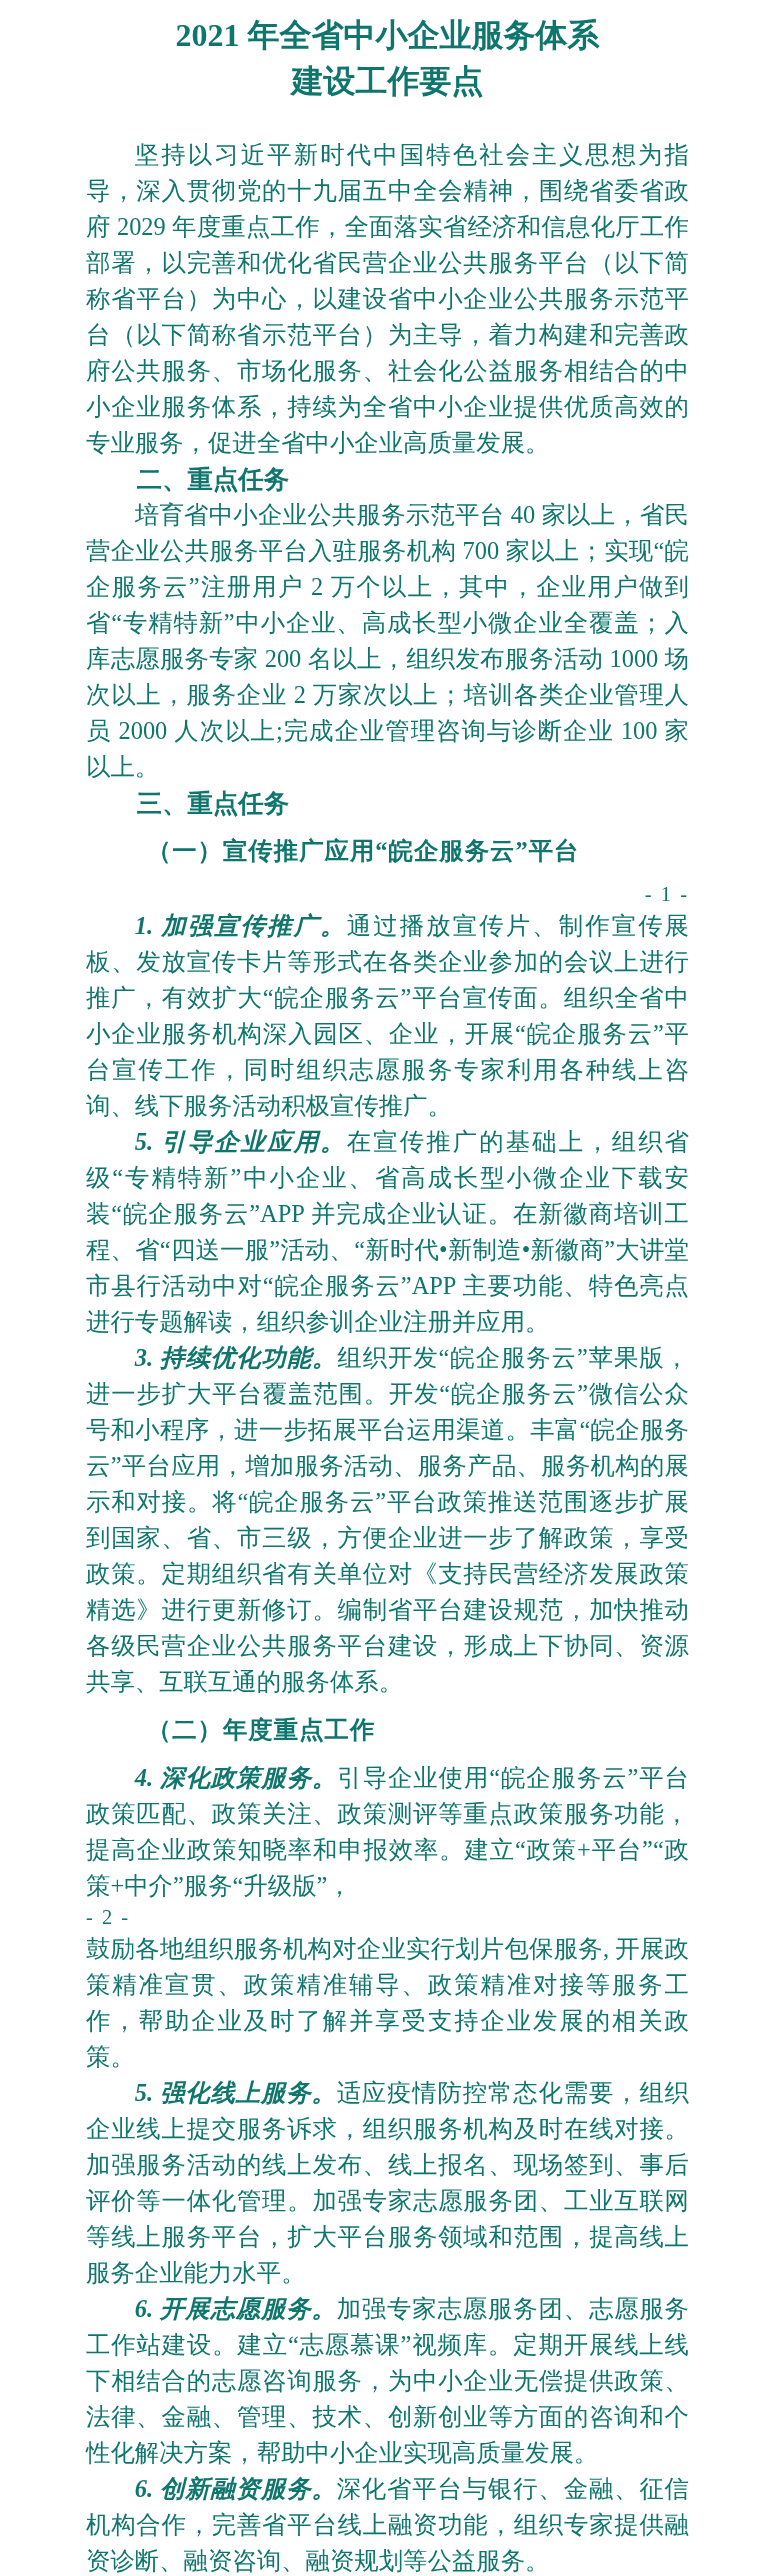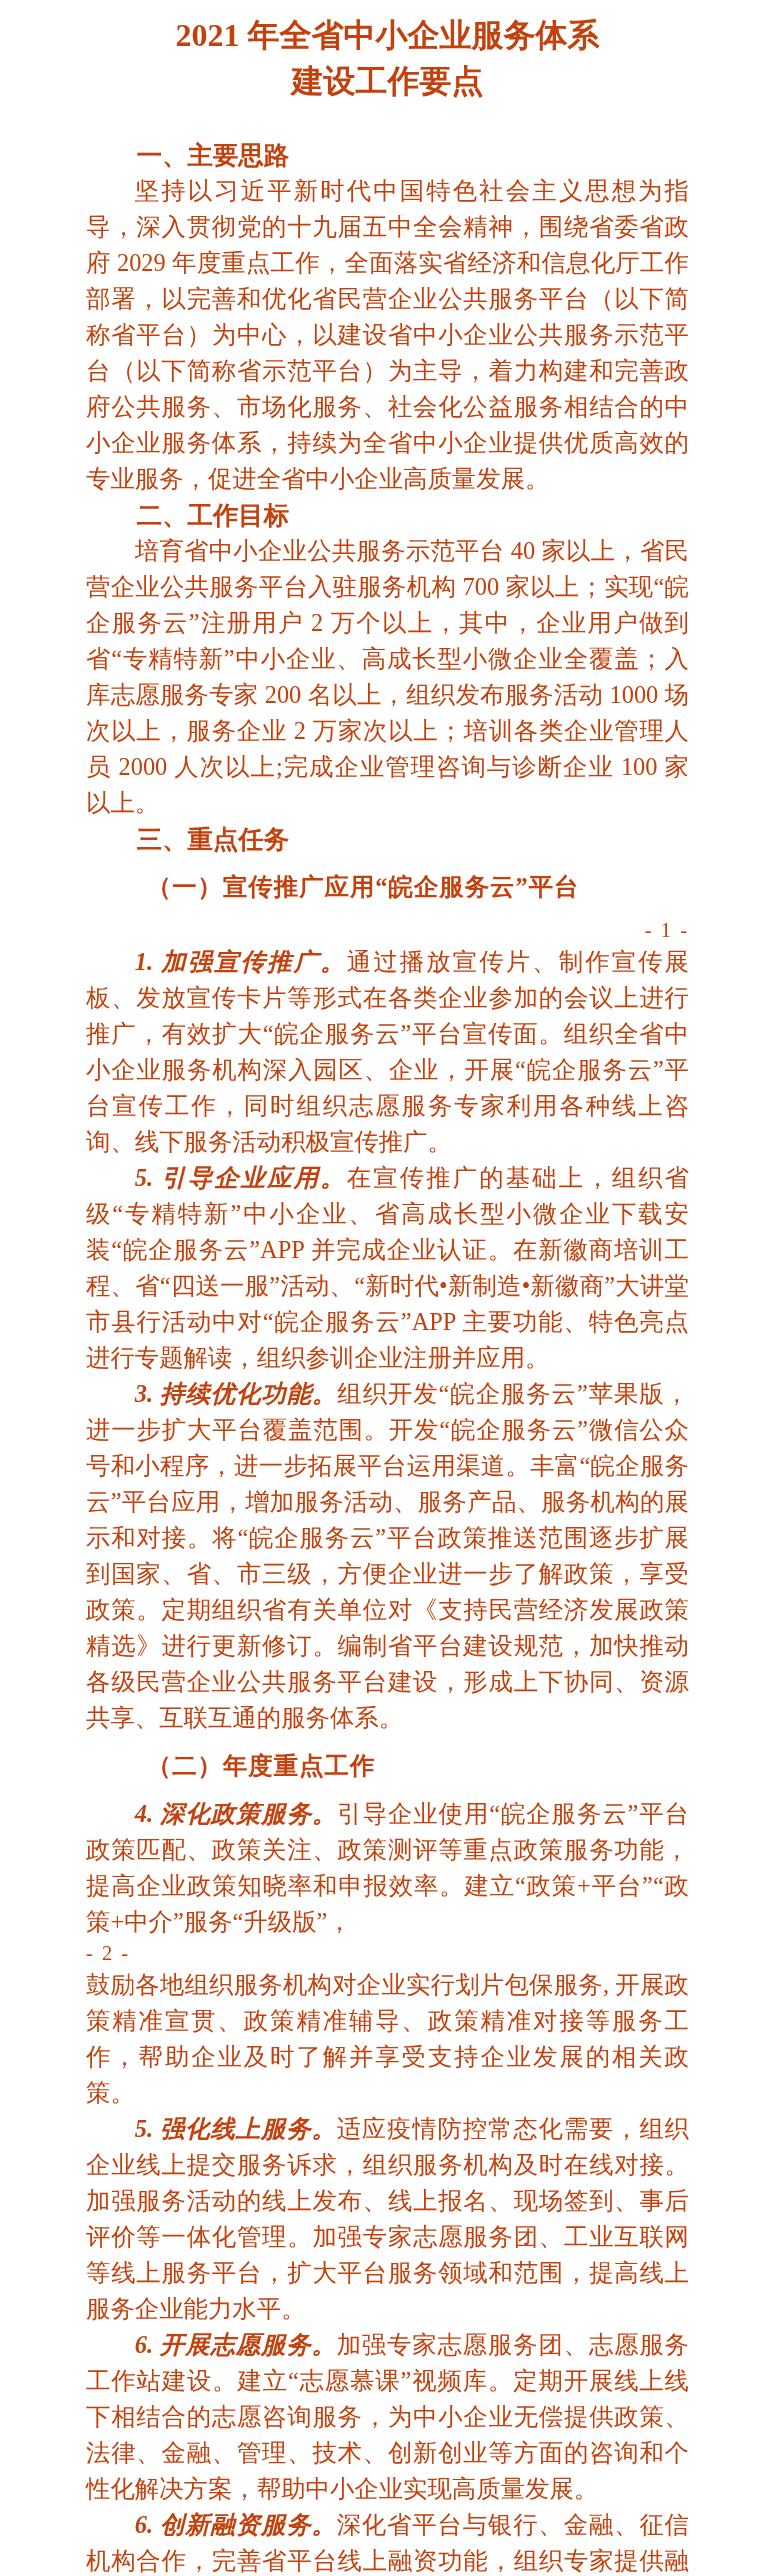--- a/index.html
+++ b/index.html
@@ -2,21 +2,21 @@
 <html><head>
 <meta charset="utf-8">
 <style>
   html, body { margin: 0; padding: 0; background: #ffffff; }
   body { width: 775px; height: 2576px; overflow: hidden; }
   .page {
     box-sizing: border-box;
     width: 775px; height: 2576px;
     padding: 11.7px 86px 0 86px;
     background: #ffffff;
-    color: #c2410c;
+    color: #0f766e;
     font-family: "Liberation Serif", "DejaVu Serif", serif;
     font-size: 24.4px;
     line-height: 36px;
   }
   .doc-title {
     text-align: center;
     font-weight: bold;
     font-size: 32px;
     line-height: 46px;
     margin: 0 0 33px 0;
@@ -54,24 +54,23 @@
 </head>
 <body>
 
 <div class="page">
 
   <div class="doc-title">
     <div>2021 年全省中小企业服务体系</div>
     <div>建设工作要点</div>
   </div>
 
-  <p class="h1">一、主要思路</p>
   <p class="para">坚持以习近平新时代中国特色社会主义思想为指导，深入贯彻党的十九届五中全会精神，围绕省委省政府 2029 年度重点工作，全面落实省经济和信息化厅工作部署，以完善和优化省民营企业公共服务平台（以下简称省平台）为中心，以建设省中小企业公共服务示范平台（以下简称省示范平台）为主导，着力构建和完善政府公共服务、市场化服务、社会化公益服务相结合的中小企业服务体系，持续为全省中小企业提供优质高效的专业服务，促进全省中小企业高质量发展。</p>
 
-  <p class="h1">二、工作目标</p>
+  <p class="h1">二、重点任务</p>
   <p class="para">培育省中小企业公共服务示范平台 40 家以上，省民营企业公共服务平台入驻服务机构 700 家以上；实现“皖企服务云”注册用户 2 万个以上，其中，企业用户做到省“专精特新”中小企业、高成长型小微企业全覆盖；入库志愿服务专家 200 名以上，组织发布服务活动 1000 场次以上，服务企业 2 万家次以上；培训各类企业管理人员 2000 人次以上;完成企业管理咨询与诊断企业 100 家以上。</p>
 
   <p class="h1">三、重点任务</p>
 
   <p class="sub">（一）宣传推广应用“皖企服务云”平台</p>
 
   <p class="marker marker-right">- 1 -</p>
 
   <p class="item"><span class="lead">1. 加强宣传推广。</span><span>通过播放宣传片、制作宣传展板、发放宣传卡片等形式在各类企业参加的会议上进行推广，有效扩大“皖企服务云”平台宣传面。组织全省中小企业服务机构深入园区、企业，开展“皖企服务云”平台宣传工作，同时组织志愿服务专家利用各种线上咨询、线下服务活动积极宣传推广。</span></p>
 

